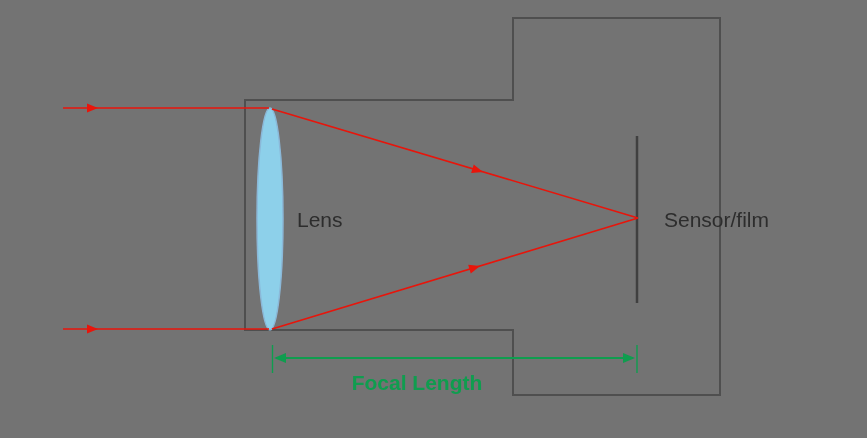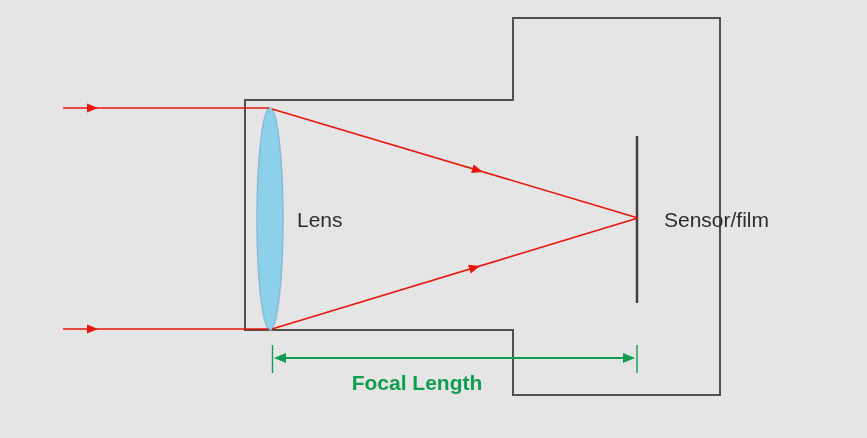--- a/index.html
+++ b/index.html
@@ -4,21 +4,21 @@
 <style>
   html, body {
     margin: 0;
     padding: 0;
     background: #ffffff;
   }
   .stage {
     position: relative;
     width: 867px;
     height: 438px;
-    background: #e5e5e5;
+    background: #737373;
     font-family: "Liberation Sans", sans-serif;
     overflow: hidden;
   }
   svg { display: block; }
   text {
     font-family: "Liberation Sans", sans-serif;
   }
   .label {
     font-size: 21px;
     font-weight: 500;

